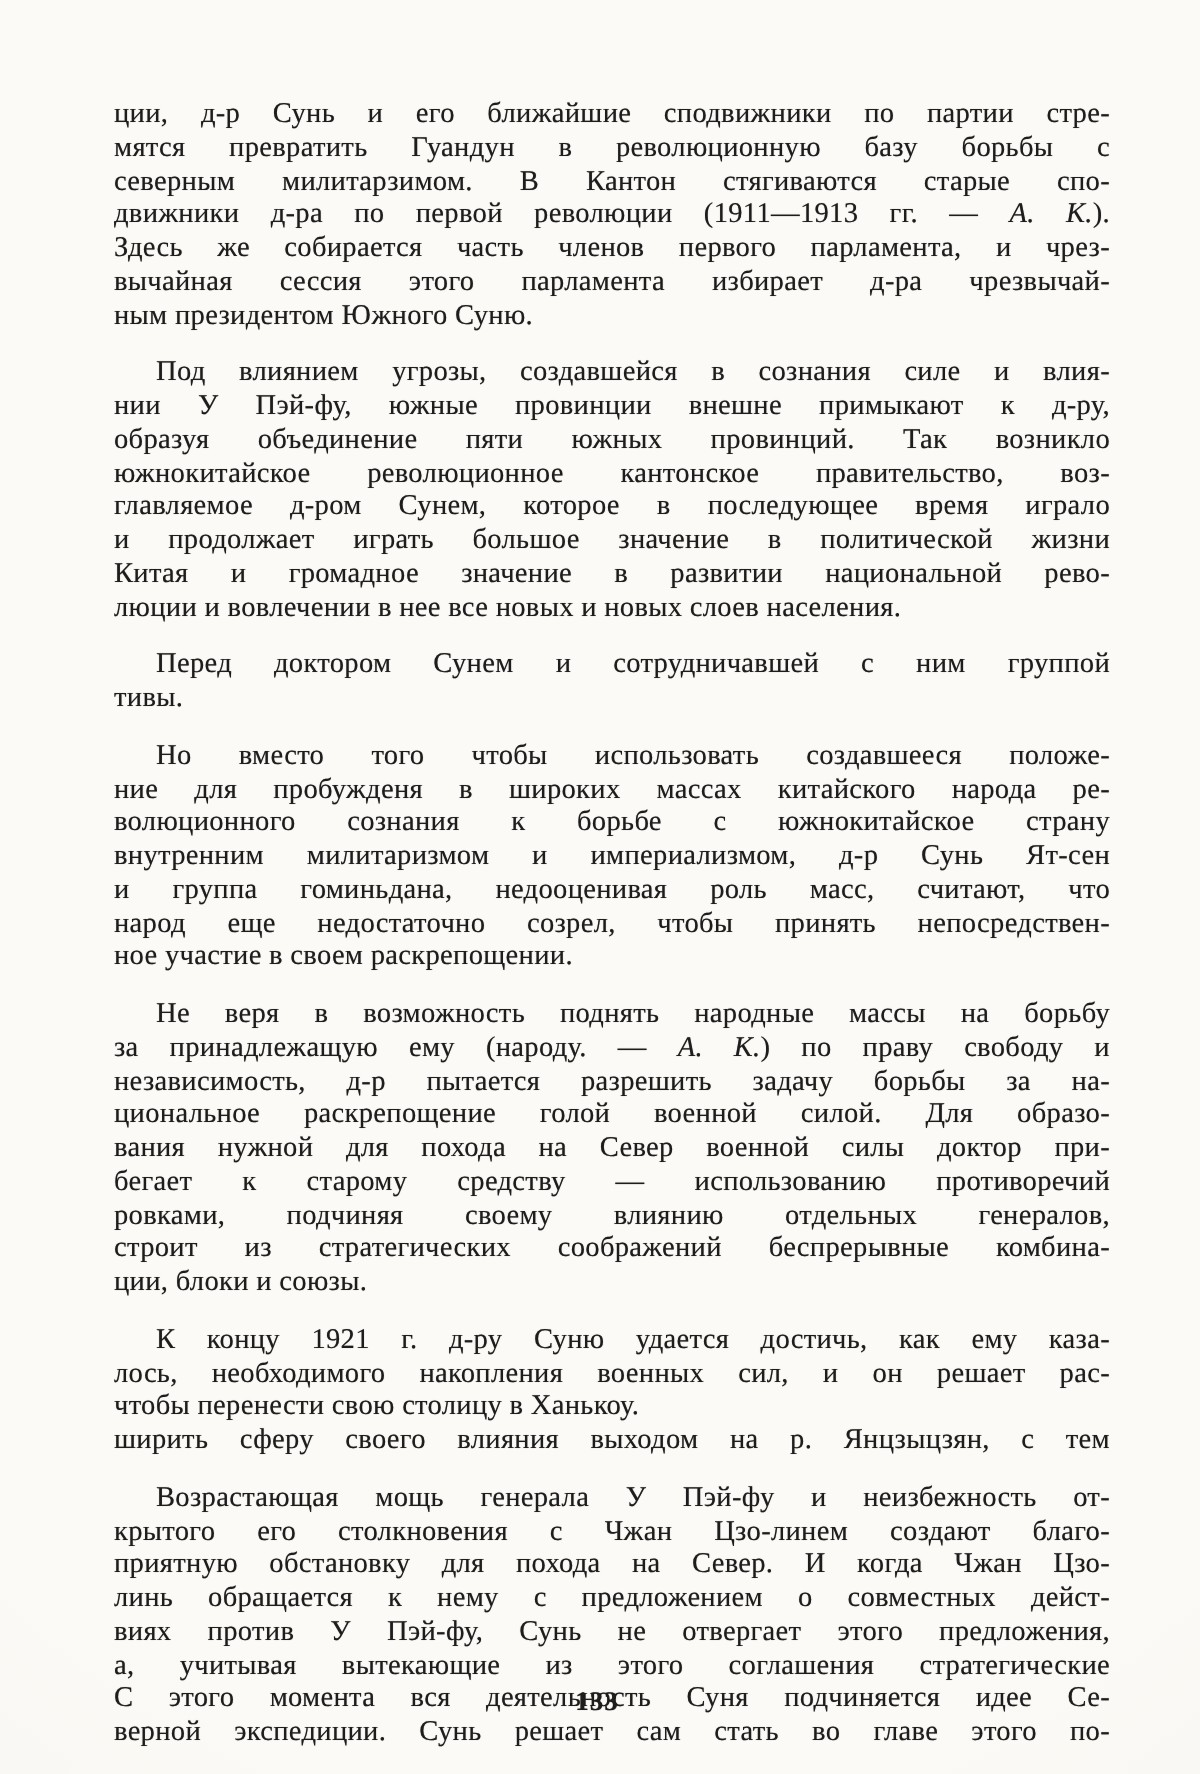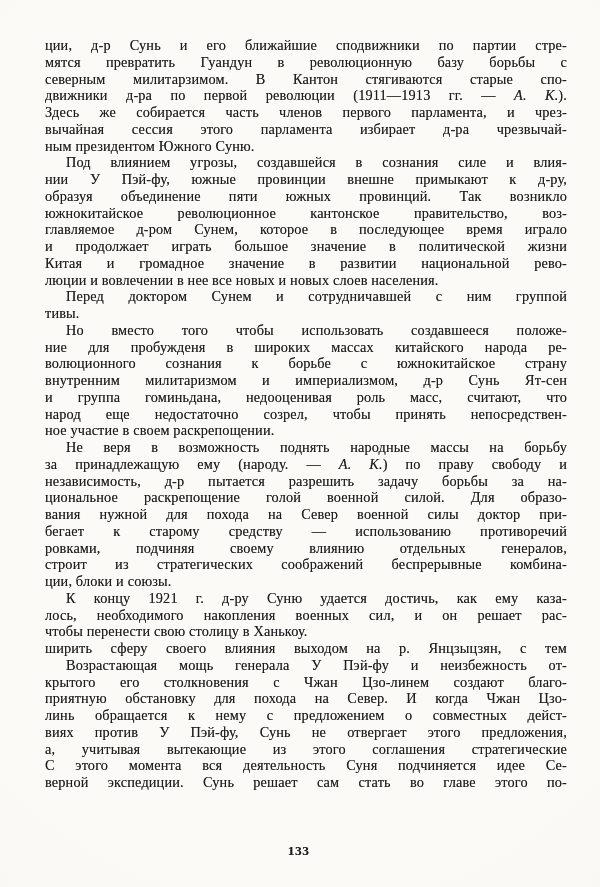--- a/index.html
+++ b/index.html
@@ -16,21 +16,21 @@
     position:relative;
     width:600px;height:887px;
     background:radial-gradient(ellipse 130% 100% at 50% 45%, var(--paper) 55%, #f4f3ee 100%);
     color:var(--ink);
     overflow:hidden;
   }
   .text-block{
     position:absolute;
     left:45px;top:37px;width:522px;
   }
-  .para{margin:0;padding:0;}
+  .para{margin:12px;padding:0;}
   .line{
     font-size:14.3px;
     line-height:16.75px;
     height:16.75px;
     text-align:justify;
     text-align-last:justify;
     text-justify:inter-word;
     letter-spacing:0.15px;
     overflow:hidden;
     text-shadow:0 0 0.4px rgba(20,20,20,0.55);

